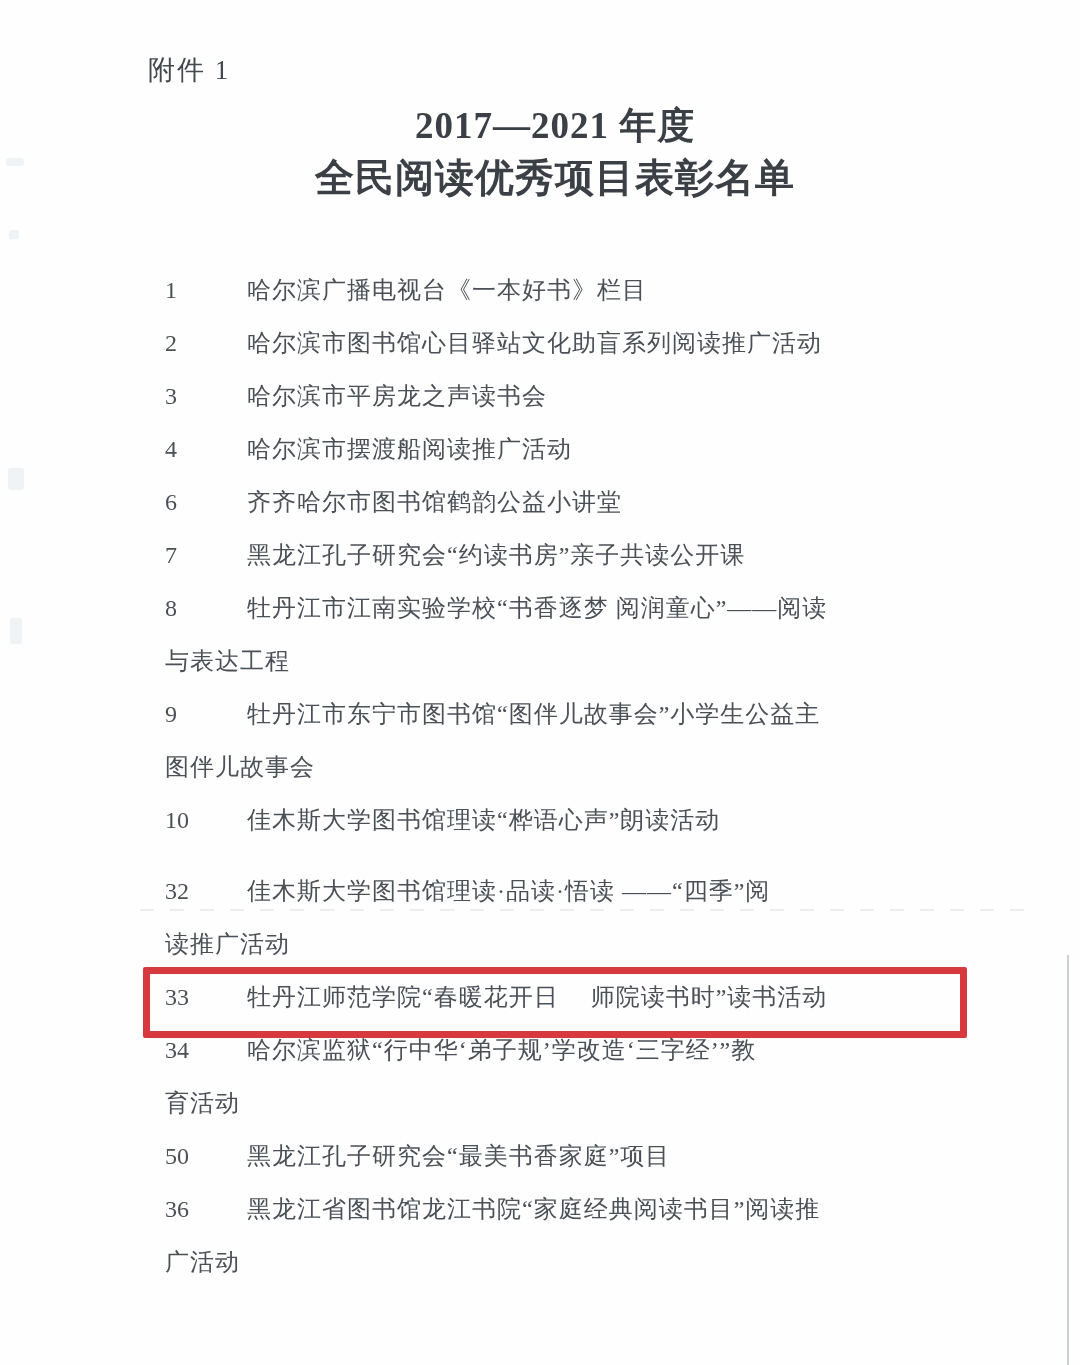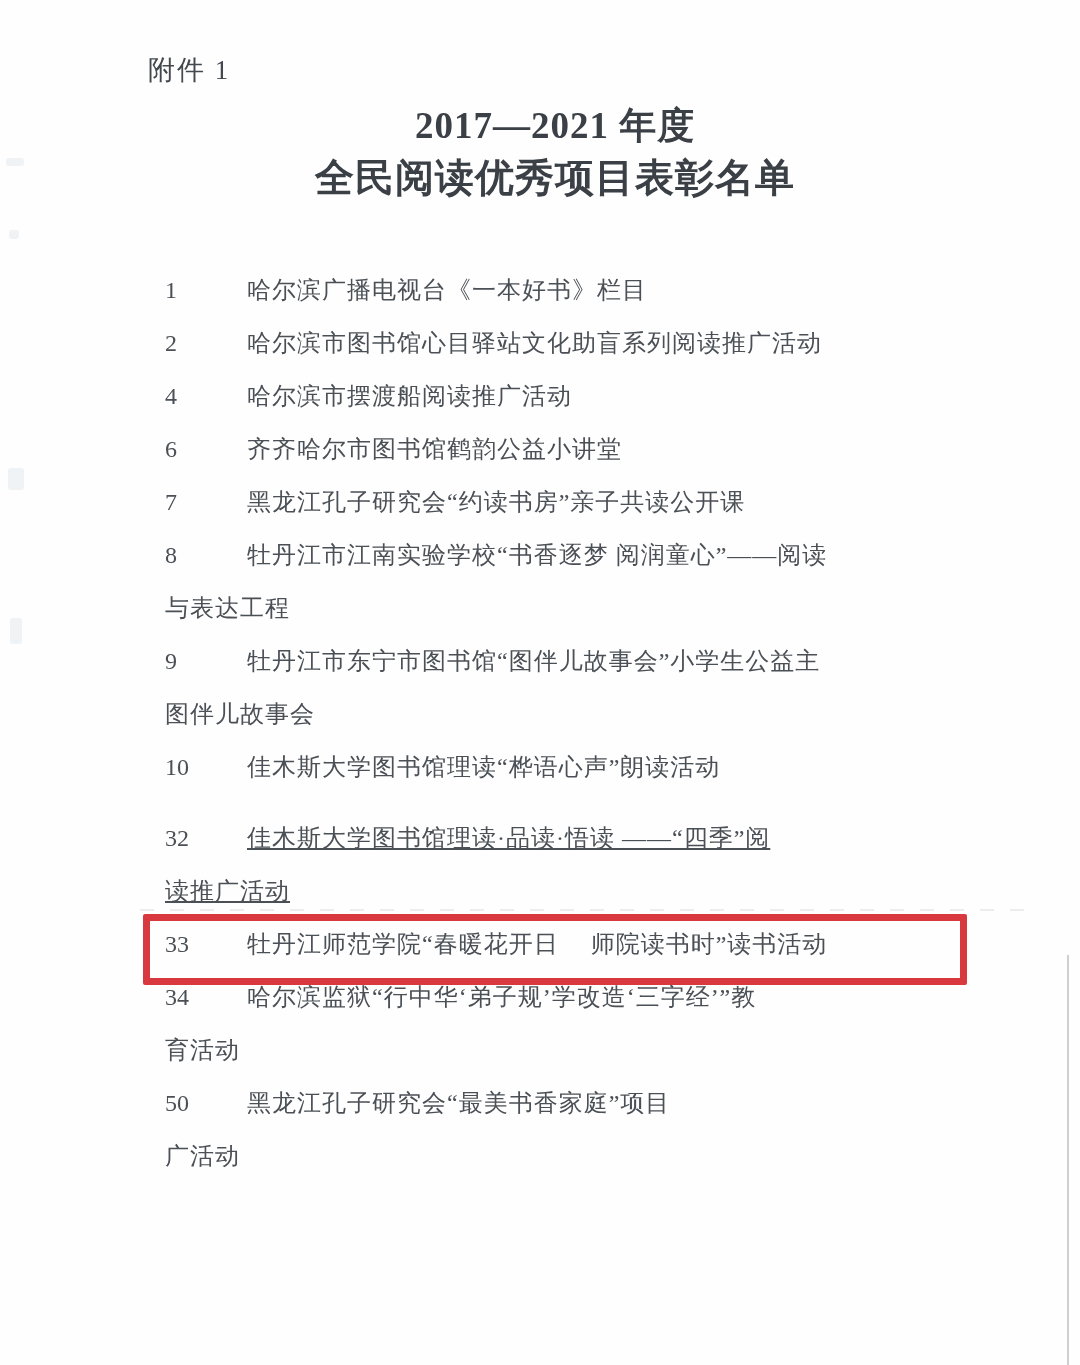--- a/index.html
+++ b/index.html
@@ -73,21 +73,21 @@
     letter-spacing: 1px;
   }
 
   .project-list {
     position: absolute;
     left: 165px;
     top: 264px;
     width: 830px;
   }
   .item { position: relative; }
-  .item.gap-before { margin-top: 18px; text-decoration: underline; }
+  .item.gap-before { margin-top: 18px; }
   .line {
     height: 53px;
     line-height: 53px;
     font-size: 24px;
     letter-spacing: 1px;
     white-space: nowrap;
     color: #4b5056;
   }
   .num {
     display: inline-block;
@@ -124,20 +124,23 @@
   </div>
 
   <div class="project-list">
       <div class="item">
         <div class="line"><span class="num">1</span><span>哈尔滨广播电视台《一本好书》栏目</span></div>
       </div>
       <div class="item">
         <div class="line"><span class="num">2</span><span>哈尔滨市图书馆心目驿站文化助盲系列阅读推广活动</span></div>
       </div>
       <div class="item">
+        <div class="line"><span class="num">3</span><span>哈尔滨市平房龙之声读书会</span></div>
+      </div>
+      <div class="item">
         <div class="line"><span class="num">4</span><span>哈尔滨市摆渡船阅读推广活动</span></div>
       </div>
       <div class="item">
         <div class="line"><span class="num">6</span><span>齐齐哈尔市图书馆鹤韵公益小讲堂</span></div>
       </div>
       <div class="item">
         <div class="line"><span class="num">7</span><span>黑龙江孔子研究会“约读书房”亲子共读公开课</span></div>
       </div>
       <div class="item">
         <div class="line"><span class="num">8</span><span>牡丹江市江南实验学校“书香逐梦 阅润童心”——阅读</span></div>
@@ -159,16 +162,17 @@
         <div class="line"><span class="num">33</span><span>牡丹江师范学院“春暖花开日　 师院读书时”读书活动</span></div>
       </div>
       <div class="item">
         <div class="line"><span class="num">34</span><span>哈尔滨监狱“行中华‘弟子规’学改造‘三字经’”教</span></div>
         <div class="line">育活动</div>
       </div>
       <div class="item">
         <div class="line"><span class="num">50</span><span>黑龙江孔子研究会“最美书香家庭”项目</span></div>
       </div>
       <div class="item">
+        <div class="line"><span class="num">36</span><span>黑龙江省图书馆龙江书院“家庭经典阅读书目”阅读推</span></div>
         <div class="line">广活动</div>
       </div>
     </div>
 </div>
 
 </body></html>

